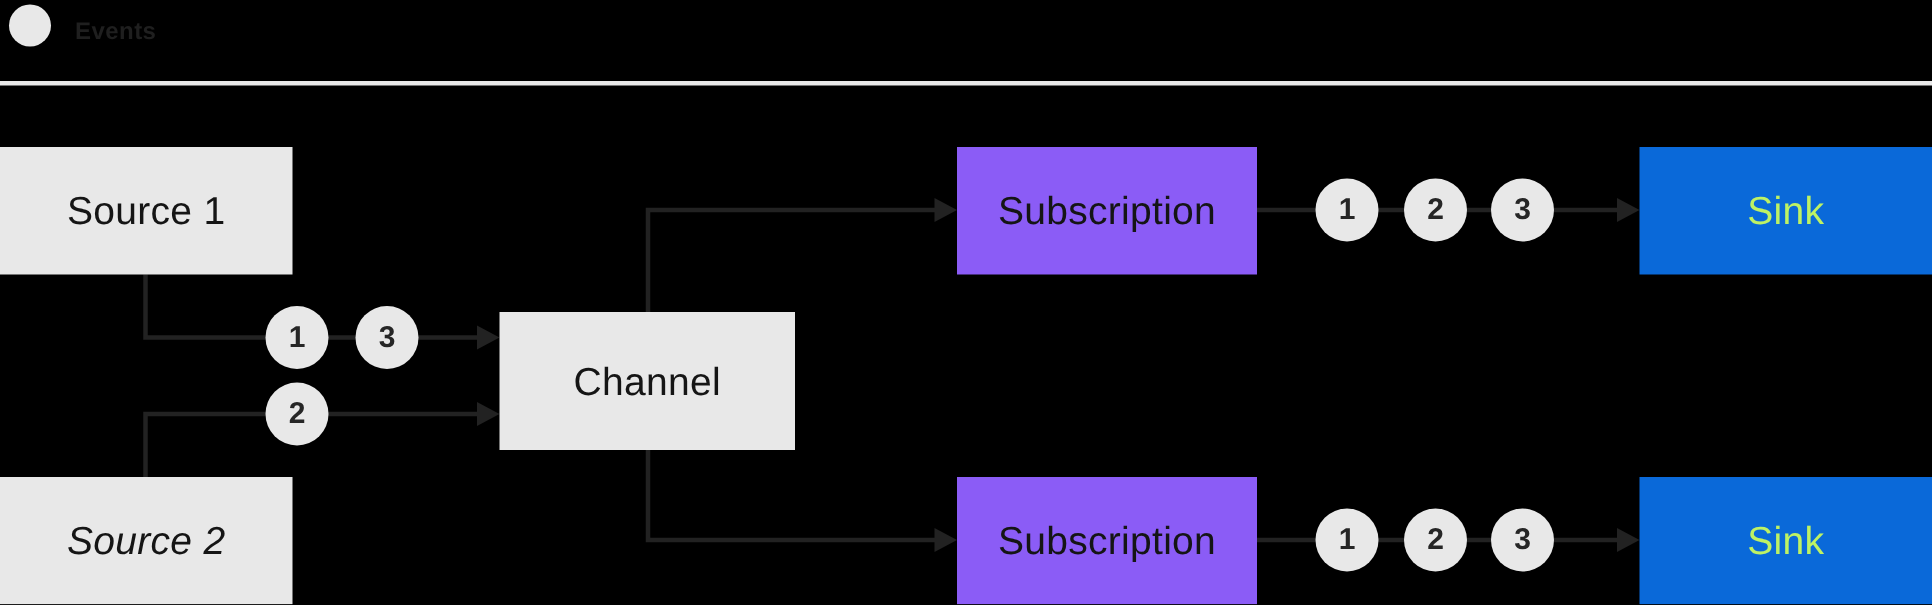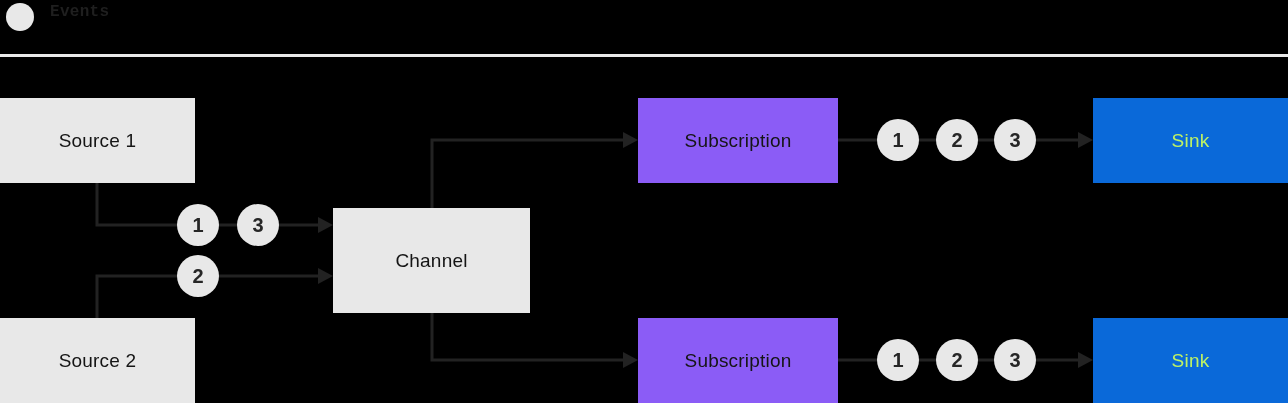--- a/index.html
+++ b/index.html
@@ -14,23 +14,22 @@
     height: 403px;
     background: #000000;
     overflow: hidden;
   }
   
   .legend {
     position: absolute;
     left: 6px;
     top: 3px;
     display: flex;
-    align-items: flex-start;
+    align-items: flex-end;
     gap: 16px;
-    font-family: Liberation Mono, monospace;
   }
   .legend-swatch {
     width: 28px;
     height: 28px;
     border-radius: 50%;
     background: #e8e8e8;
   }
   .legend-label {
     font-size: 16px;
     font-weight: 700;
@@ -61,32 +60,32 @@
   svg.connectors polygon {
     fill: #222222;
     stroke: none;
   }
   
   .node {
     position: absolute;
     display: flex;
     align-items: center;
     justify-content: center;
-    font-size: 19px;
+    font-size: 26px;
     font-weight: 500;
     color: #151515;
     letter-spacing: 0.2px;
   }
   .node.gray  { background: #e8e8e8; }
   .node.blue-light { background: #8b5cf6; }
   .node.blue  { background: #0a69d9; color: #bef264; }
 
   .node.source1      { left: 0;      top: 98px;  width: 195px; height: 85px; }
-  .node.source2      { left: 0;      top: 318px; width: 195px; height: 85px; }
-  .node.channel      { left: 333px;  top: 208px; width: 197px; height: 105px; text-align: right; }
+  .node.source2      { left: 0;      top: 318px; width: 195px; height: 85px; font-style: italic; }
+  .node.channel      { left: 333px;  top: 208px; width: 197px; height: 92px; text-align: right; }
   .node.sub-top      { left: 638px;  top: 98px;  width: 200px; height: 85px; }
   .node.sub-bottom   { left: 638px;  top: 318px; width: 200px; height: 85px; }
   .node.sink-top     { left: 1093px; top: 98px;  width: 195px; height: 85px; }
   .node.sink-bottom  { left: 1093px; top: 318px; width: 195px; height: 85px; }
 
   
   .event-marker {
     position: absolute;
     width: 42px;
     height: 42px;

